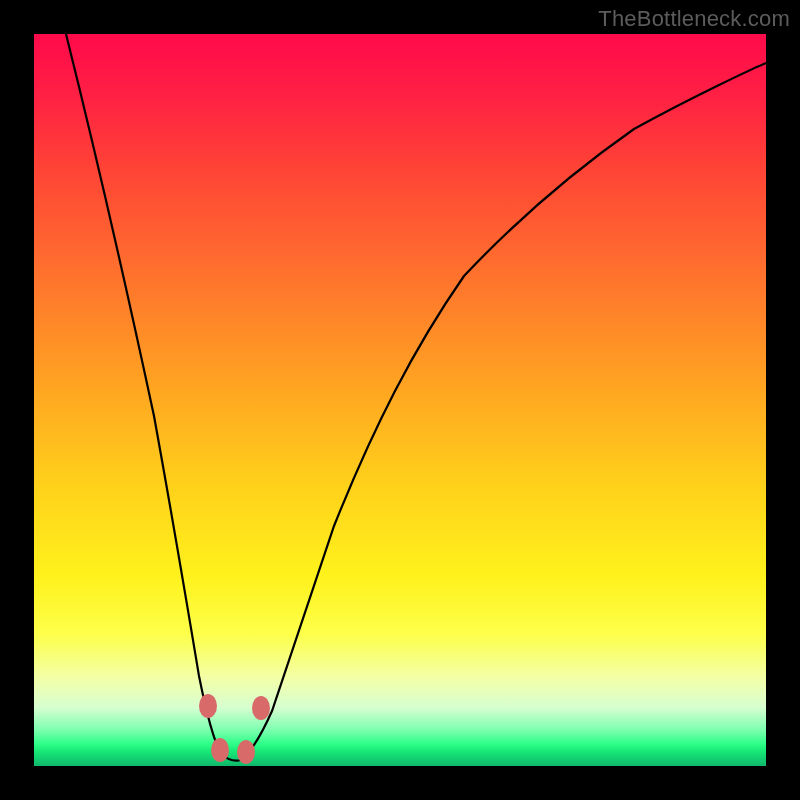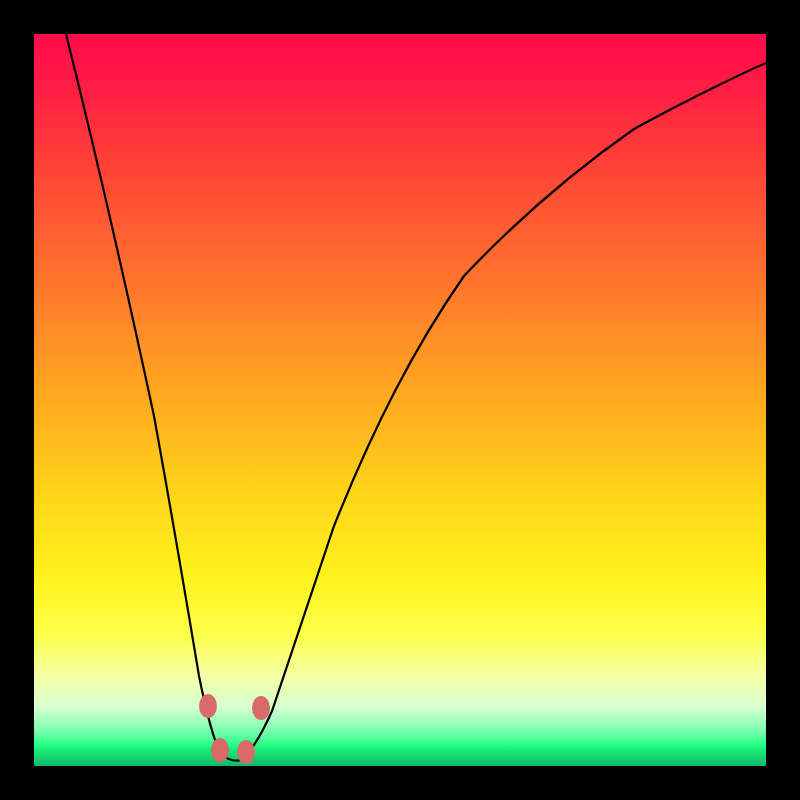--- a/index.html
+++ b/index.html
@@ -84,13 +84,14 @@
                C 340 392, 380 314, 430 242
                C 480 189, 540 137, 600 95
                C 660 62, 720 34, 732 29"></path>
       <ellipse cx="174" cy="672" rx="9" ry="12" fill="#d86a6a"></ellipse>
       <ellipse cx="186" cy="716" rx="9" ry="12" fill="#d86a6a"></ellipse>
       <ellipse cx="212" cy="718" rx="9" ry="12" fill="#d86a6a"></ellipse>
       <ellipse cx="227" cy="674" rx="9" ry="12" fill="#d86a6a"></ellipse>
     </svg>
   </div>
 
+  <div class="watermark">TheBottleneck.com</div>
 </div>
 
 </body></html>

